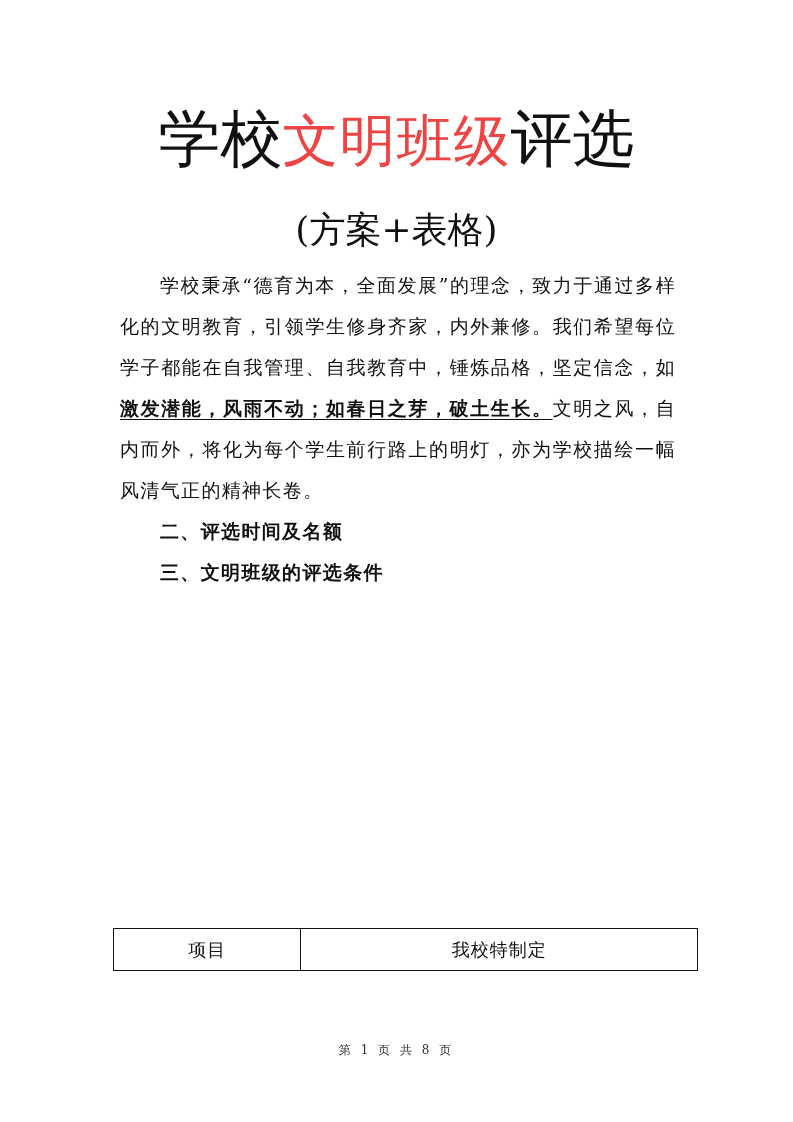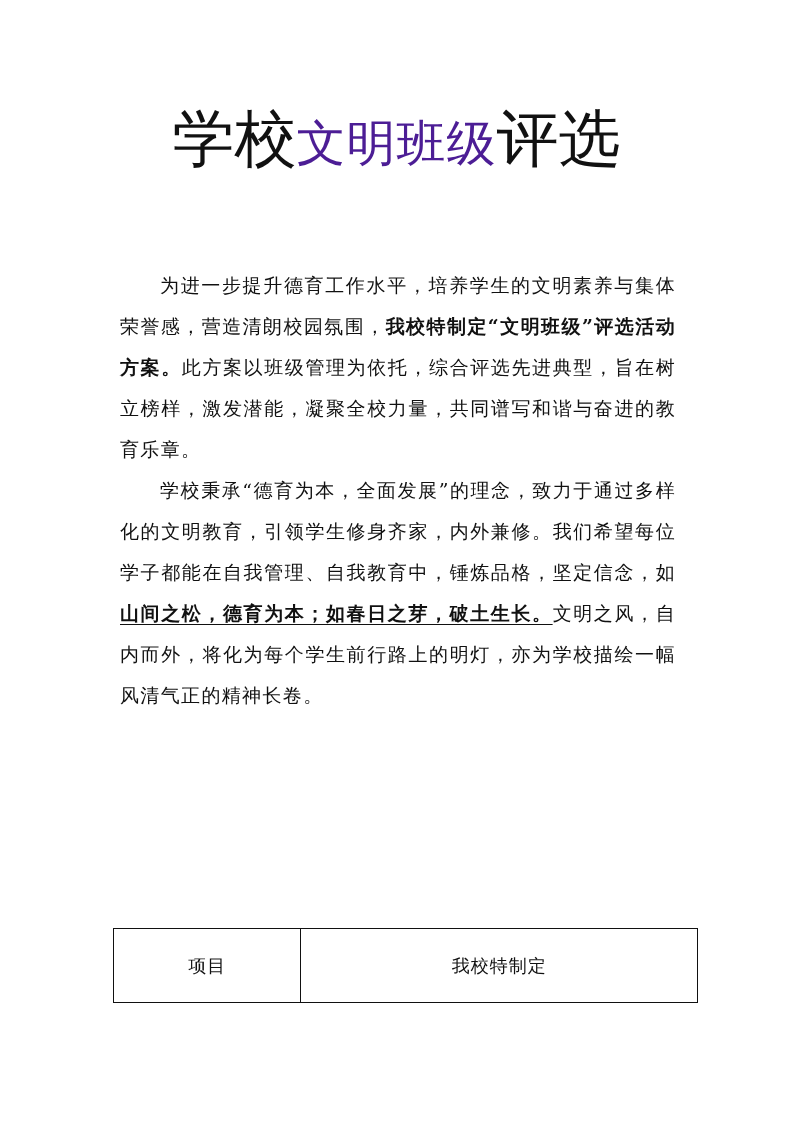--- a/index.html
+++ b/index.html
@@ -2,62 +2,65 @@
 <html><head>
 <meta charset="utf-8">
 <style>
   html, body { margin: 0; padding: 0; background: #ffffff; }
   body { width: 793px; height: 1122px; position: relative; overflow: hidden;
          font-family: "DejaVu Serif", "Liberation Serif", serif; color: #111; }
   .page { position: absolute; left: 0; top: 0; width: 793px; height: 1122px; }
   .title { position: absolute; left: 0; width: 793px; top: 108px; text-align: center;
            white-space: nowrap; line-height: 1; }
   .title .t-black { font-size: 62px; color: #111; vertical-align: baseline; }
-  .title .t-red { font-size: 49px; color: #4c1d95; vertical-align: baseline; letter-spacing: 1px; }
+  .title .t-red { font-size: 56px; color: #ef4444; vertical-align: baseline; letter-spacing: 1px; }
   .subtitle { position: absolute; left: 0; width: 793px; top: 212px; text-align: center;
               font-size: 36px; color: #111; line-height: 1; }
   .body { position: absolute; left: 120px; top: 265px; width: 556px;
           font-size: 19px; line-height: 41px; letter-spacing: 1.35px; text-align: justify; }
   .body p { margin: 0; }
   .indent { text-indent: 40px; }
   .heading { padding-left: 40px; font-weight: bold; }
   .bold { font-weight: bold; }
   .ul { text-decoration: underline; text-underline-offset: 4px; font-weight: bold; }
   table.req { position: absolute; left: 113px; top: 928px; width: 585px; border-collapse: collapse;
               font-size: 18px; letter-spacing: 1px; }
-  table.req td, table.req th { border: 1.5px solid #111; height: 41px; padding: 16px 6px; }
+  table.req td, table.req th { border: 1.5px solid #111; height: 41px; padding: 0 6px; }
   table.req th { font-weight: normal; text-align: center; }
   table.req td.item { text-align: center; width: 86px; }
   table.req td.desc { text-align: left; white-space: nowrap; overflow: hidden; }
   .footer { position: absolute; left: 0; width: 793px; top: 1042px; text-align: center;
             font-size: 12px; color: #333; letter-spacing: 3px; }
 </style>
 </head>
 <body>
 
 <div class="page">
 
   <div class="title">
     <span class="t-black">学校</span><span class="t-red">文明班级</span><span class="t-black">评选</span>
   </div>
 
+  <div class="subtitle">(方案+表格)</div>
 
   <div class="body">
-    <p class="indent"><span>为进一步提升德育工作水平，培养学生的文明素养与集体荣誉感，营造清朗校园氛围，</span><span class="bold">我校特制定“文明班级”评选活动方案。</span><span>此方案以班级管理为依托，综合评选先进典型，旨在树立榜样，激发潜能，凝聚全校力量，共同谱写和谐与奋进的教育乐章。</span></p>
 
 
-    <p class="indent"><span>学校秉承“德育为本，全面发展”的理念，致力于通过多样化的文明教育，引领学生修身齐家，内外兼修。我们希望每位学子都能在自我管理、自我教育中，锤炼品格，坚定信念，如</span><span class="ul">山间之松，德育为本；如春日之芽，破土生长。</span><span>文明之风，自内而外，将化为每个学生前行路上的明灯，亦为学校描绘一幅风清气正的精神长卷。</span></p>
+    <p class="indent"><span>学校秉承“德育为本，全面发展”的理念，致力于通过多样化的文明教育，引领学生修身齐家，内外兼修。我们希望每位学子都能在自我管理、自我教育中，锤炼品格，坚定信念，如</span><span class="ul">激发潜能，风雨不动；如春日之芽，破土生长。</span><span>文明之风，自内而外，将化为每个学生前行路上的明灯，亦为学校描绘一幅风清气正的精神长卷。</span></p>
+
+    <p class="heading">二、评选时间及名额</p>
 
 
 
-
+    <p class="heading">三、文明班级的评选条件</p>
   </div>
 
   <table class="req">
     <tbody>
         <tr>
       <th>项目</th>
       <th>我校特制定</th>
     </tr>
   </tbody>
     </table>
 
+  <div class="footer">第 1 页 共 8 页</div>
 </div>
 
 </body></html>

